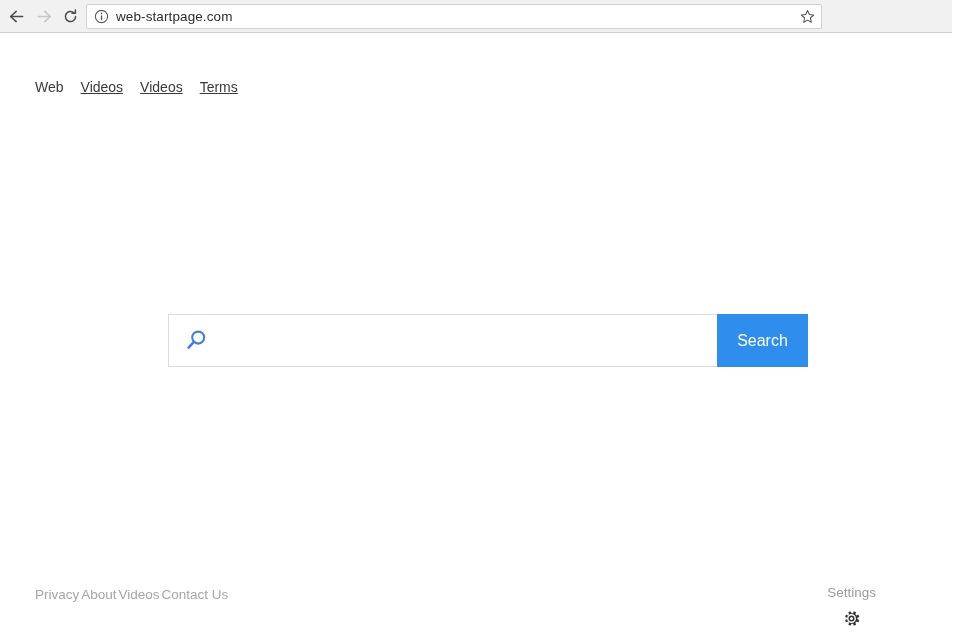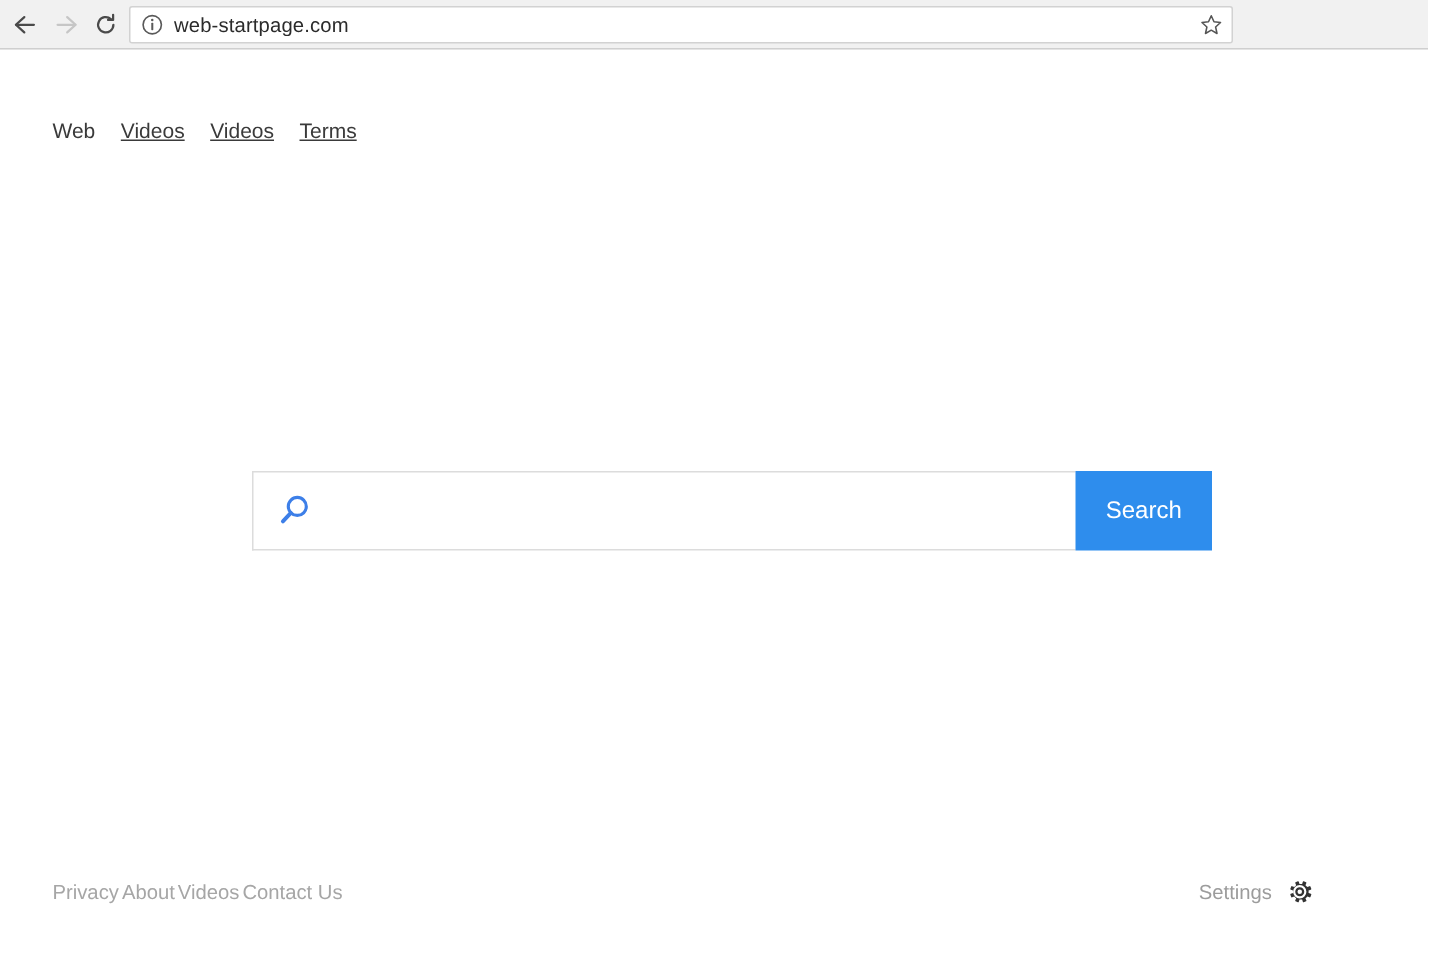--- a/index.html
+++ b/index.html
@@ -169,20 +169,21 @@
     white-space: nowrap;
   }
 
   .settings-area {
     position: absolute;
     right: 22px;
     top: 551px;
     display: flex;
     align-items: center;
     gap: 9px;
+    flex-direction: column;
   }
   .settings-label {
     font-size: 13.5px;
     color: #9c9c9c;
     white-space: nowrap;
   }
   .gear-icon {
     width: 19px;
     height: 19px;
     display: block;

